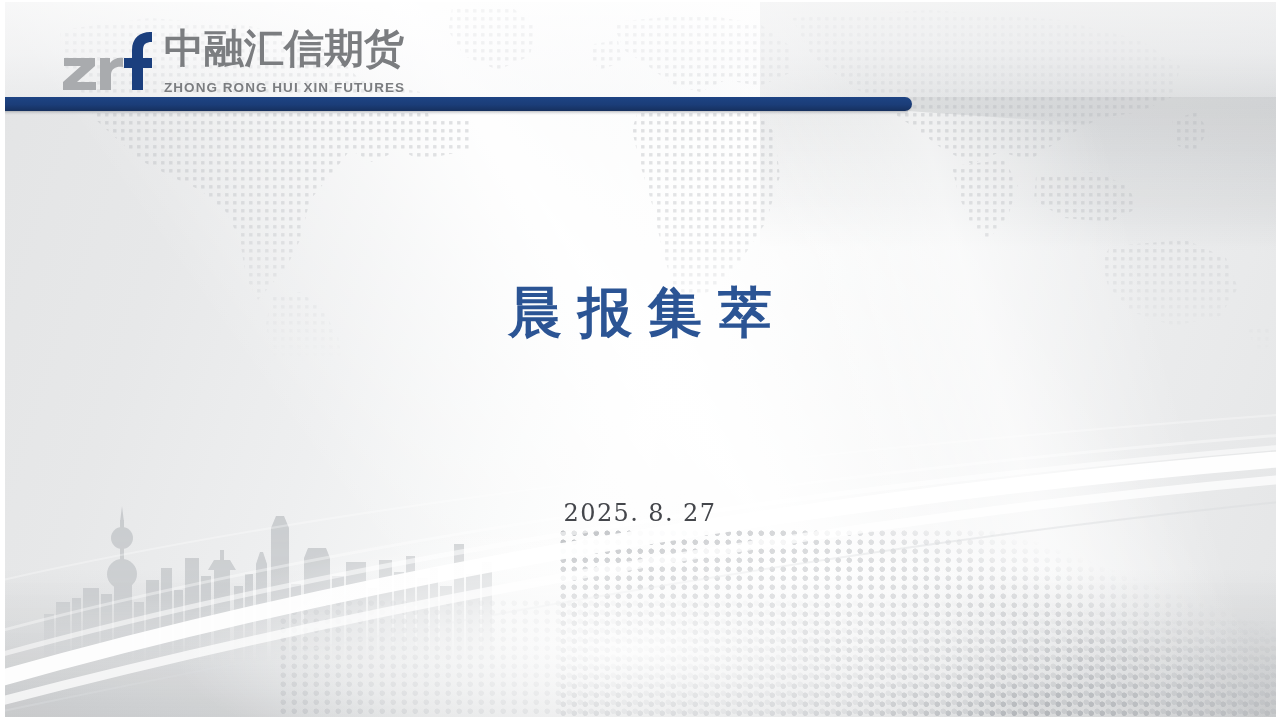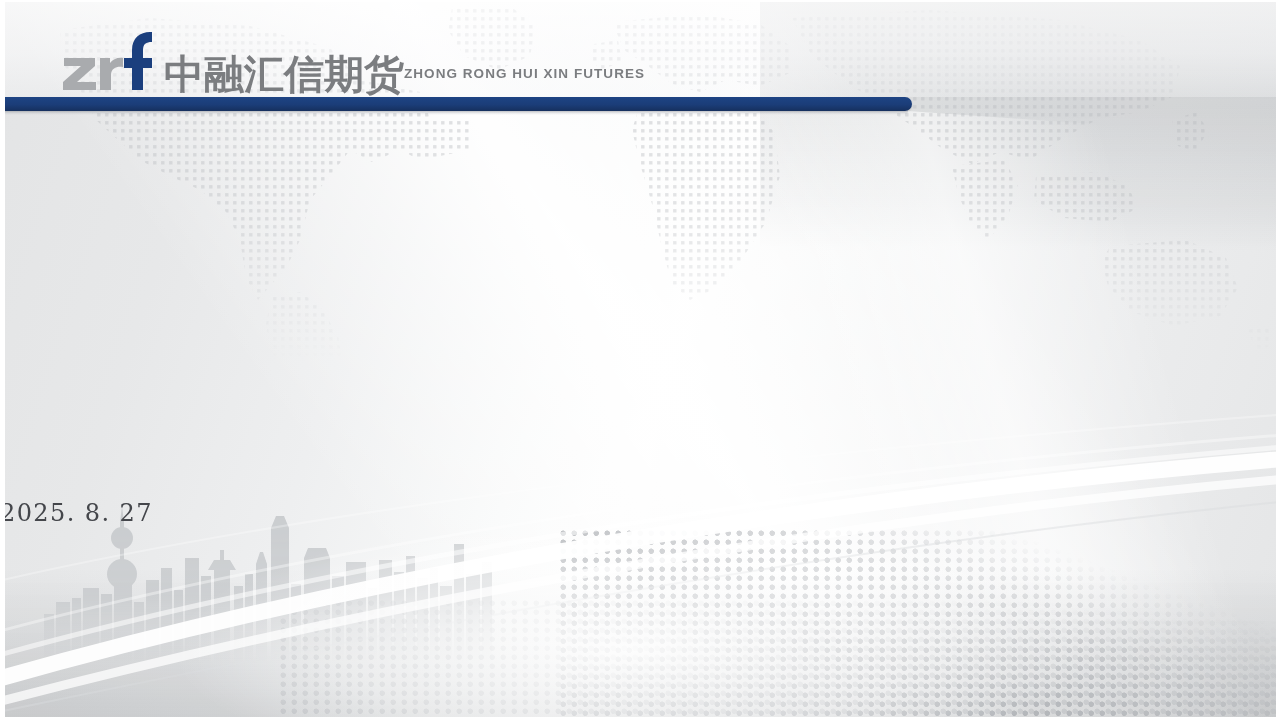--- a/index.html
+++ b/index.html
@@ -162,21 +162,21 @@
   .logo-mark {
     position: relative;
     width: 92px;
     height: 66px;
     margin-right: 10px;
   }
   .logo-mark svg { display:block; width:100%; height:100%; }
 
   .logo-text {
     display: flex;
-    flex-direction: row;
+    flex-direction: column;
     justify-content: flex-end;
     padding-bottom: 2px;
   }
   .logo-cn {
     font-family: "DejaVu Sans", "Liberation Sans", sans-serif;
     font-size: 40px;
     font-weight: 700;
     line-height: 1;
     color: #7b7d80;
     letter-spacing: 0px;
@@ -212,20 +212,21 @@
     line-height: 1.12;
     margin: 0;
     text-shadow: 0 1px 1px rgba(255,255,255,.65);
   }
 
   .slide-date {
     position: absolute;
     left: 0;
     top: 499px;
     width: 1280px;
+    text-align: center;
     font-family: "DejaVu Serif", "Liberation Serif", serif;
     font-size: 24px;
     font-weight: 400;
     color: #44464b;
     letter-spacing: 1.4px;
     z-index: 30;
     margin: 0;
   }
 
   
@@ -454,17 +455,20 @@
       <path d="M-40,300 C300,200 760,110 1320,66" stroke="#ffffff" stroke-width="16" fill="none" opacity=".95"></path>
       <path d="M-40,322 C320,226 800,130 1320,86" stroke="#ffffff" stroke-width="9" fill="none" opacity=".75"></path>
       <path d="M-40,276 C280,184 740,100 1320,54" stroke="#ffffff" stroke-width="5" fill="none" opacity=".55"></path>
       <path d="M-40,252 C260,168 720,88 1320,42" stroke="#ffffff" stroke-width="3" fill="none" opacity=".38"></path>
       <path d="M-40,200 C240,132 700,66 1320,22" stroke="#ffffff" stroke-width="2.2" fill="none" opacity=".30"></path>
       <path d="M-40,330 C340,250 820,156 1320,108" stroke="#d9dbdd" stroke-width="2" fill="none" opacity=".45"></path>
     </svg>
   </div>
   <div class="bottom-glow"></div>
 
+  <div class="title-block">
+    <h1 class="slide-title">晨报集萃</h1>
+  </div>
   <div class="slide-date">2025. 8. 27</div>
 
   <div class="page-margin"></div>
 
 </div>
 
 </body></html>

